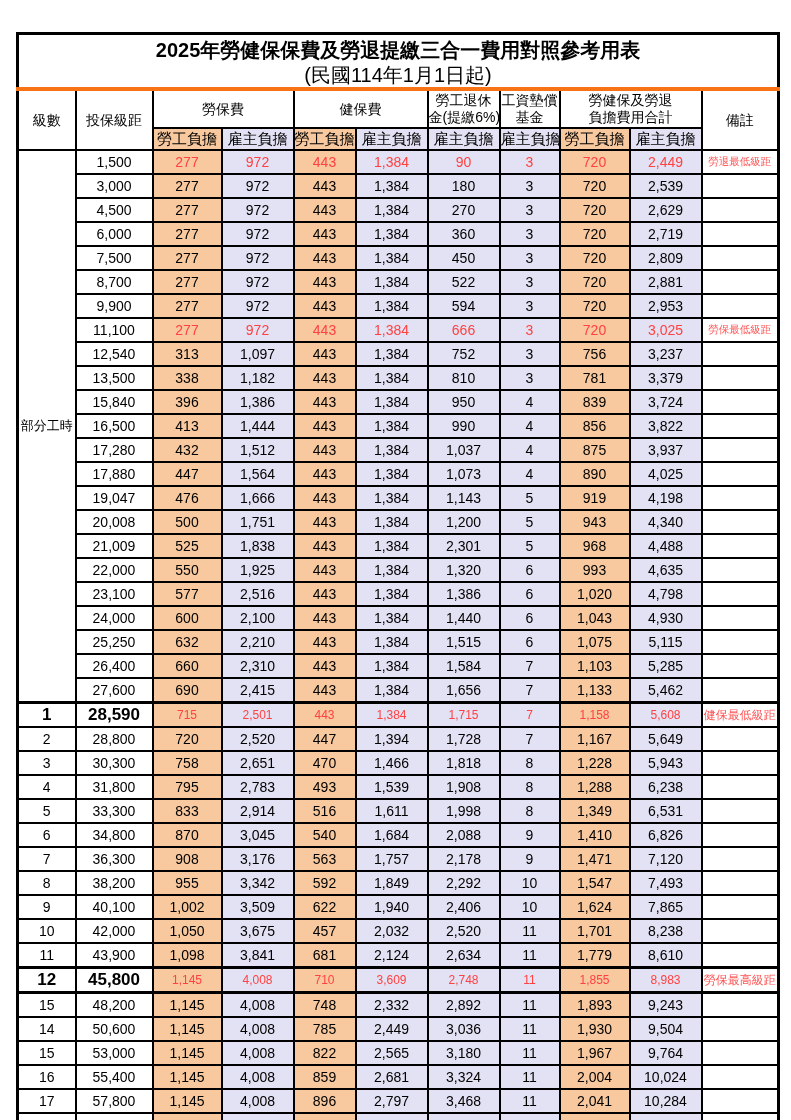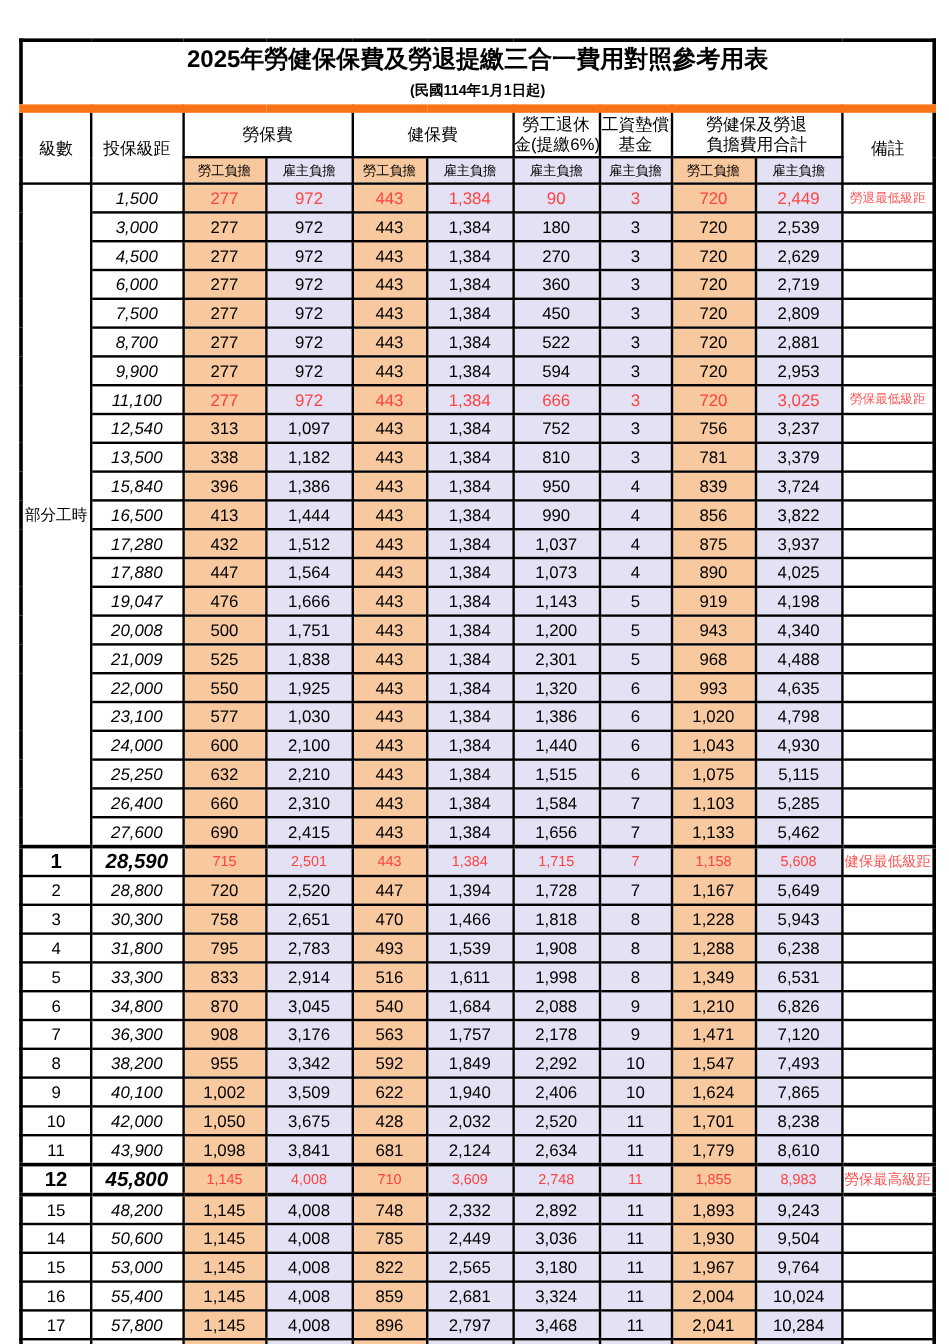--- a/index.html
+++ b/index.html
@@ -1,31 +1,31 @@
 <!DOCTYPE html>
 <html style="--employee-bg: #F8C89E; --employer-bg: #E3E2F4; --highlight: #FF4141; --remark-red: #FF5454;"><head>
 <meta charset="utf-8">
 <style>
   html,body{margin:0;padding:0;background:#fff;}
   body{width:791px;height:1120px;position:relative;font-family:"Liberation Sans","DejaVu Sans",sans-serif;color:#000;}
   .sheet{position:absolute;left:16px;top:32px;width:761px;}
   table{border-collapse:collapse;table-layout:fixed;width:761px;border:3px solid #000;}
   th,td{border:2px solid #000;text-align:center;vertical-align:middle;padding:0;overflow:hidden;white-space:nowrap;}
-  .title-row th{height:52px;border-bottom:7px solid #f97316;}
+  .title-row th{height:52px;border-bottom:4px solid #f97316;}
   .t1{font-size:20px;font-weight:bold;line-height:28px;}
-  .t2{font-size:12px;font-weight:bold;line-height:22px;}
+  .t2{font-size:20px;font-weight:normal;line-height:22px;}
   .h1 th{height:36px;font-size:14px;font-weight:normal;line-height:17px;}
   .h1 th .l{display:block;}
-  .h2 th{height:20px;font-size:11px;font-weight:normal;}
+  .h2 th{height:20px;font-size:15px;font-weight:normal;}
   tbody td{height:22px;font-size:14px;font-weight:normal;}
   .emp{background:var(--employee-bg,#F8C89E);}
   .er{background:var(--employer-bg,#E3E2F4);}
   td.level{font-size:14px;}
   td.pt{font-size:13px;white-space:nowrap;padding:0 1px;text-align:center;}
-  td.bracket{font-size:14px;font-style:italic;}
+  td.bracket{font-size:14px;}
   td.remark{font-size:10.5px;color:var(--remark-red,#FF5454);padding:0 1px;}
   tr.hl td.emp,tr.hl td.er{color:var(--highlight,#FF4141);}
   tr.big td{font-size:12px;}
   tr.big td.bracket,tr.big td.level{font-size:17px;font-weight:bold;}
   tbody tr:nth-child(24) td{border-top-width:3px;}
   tbody tr:nth-child(35) td{border-top-width:3px;border-bottom-width:3px;}
 </style>
 </head>
 <body>
 
@@ -295,21 +295,21 @@
           <td class="er">1,384</td>
           <td class="er">1,320</td>
           <td class="er">6</td>
           <td class="emp">993</td>
           <td class="er">4,635</td>
           <td class="remark"></td>
         </tr>
         <tr>
           <td class="bracket">23,100</td>
           <td class="emp">577</td>
-          <td class="er">1,030</td>
+          <td class="er">2,516</td>
           <td class="emp">443</td>
           <td class="er">1,384</td>
           <td class="er">1,386</td>
           <td class="er">6</td>
           <td class="emp">1,020</td>
           <td class="er">4,798</td>
           <td class="remark"></td>
         </tr>
         <tr>
           <td class="bracket">24,000</td>
@@ -426,21 +426,21 @@
         </tr>
         <tr>
           <td class="level">6</td>
           <td class="bracket">34,800</td>
           <td class="emp">870</td>
           <td class="er">3,045</td>
           <td class="emp">540</td>
           <td class="er">1,684</td>
           <td class="er">2,088</td>
           <td class="er">9</td>
-          <td class="emp">1,210</td>
+          <td class="emp">1,410</td>
           <td class="er">6,826</td>
           <td class="remark"></td>
         </tr>
         <tr>
           <td class="level">7</td>
           <td class="bracket">36,300</td>
           <td class="emp">908</td>
           <td class="er">3,176</td>
           <td class="emp">563</td>
           <td class="er">1,757</td>
@@ -474,21 +474,21 @@
           <td class="er">10</td>
           <td class="emp">1,624</td>
           <td class="er">7,865</td>
           <td class="remark"></td>
         </tr>
         <tr>
           <td class="level">10</td>
           <td class="bracket">42,000</td>
           <td class="emp">1,050</td>
           <td class="er">3,675</td>
-          <td class="emp">428</td>
+          <td class="emp">457</td>
           <td class="er">2,032</td>
           <td class="er">2,520</td>
           <td class="er">11</td>
           <td class="emp">1,701</td>
           <td class="er">8,238</td>
           <td class="remark"></td>
         </tr>
         <tr>
           <td class="level">11</td>
           <td class="bracket">43,900</td>

